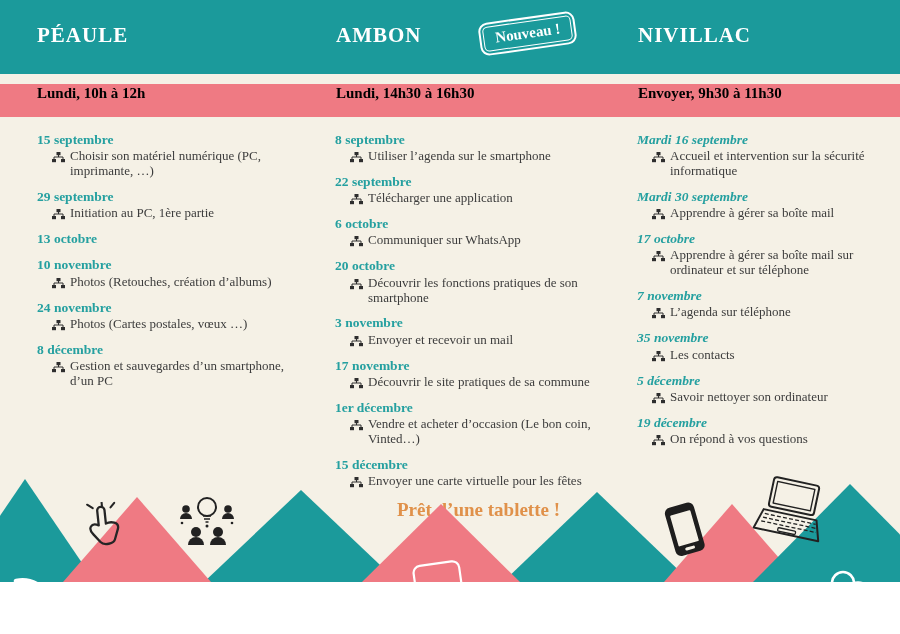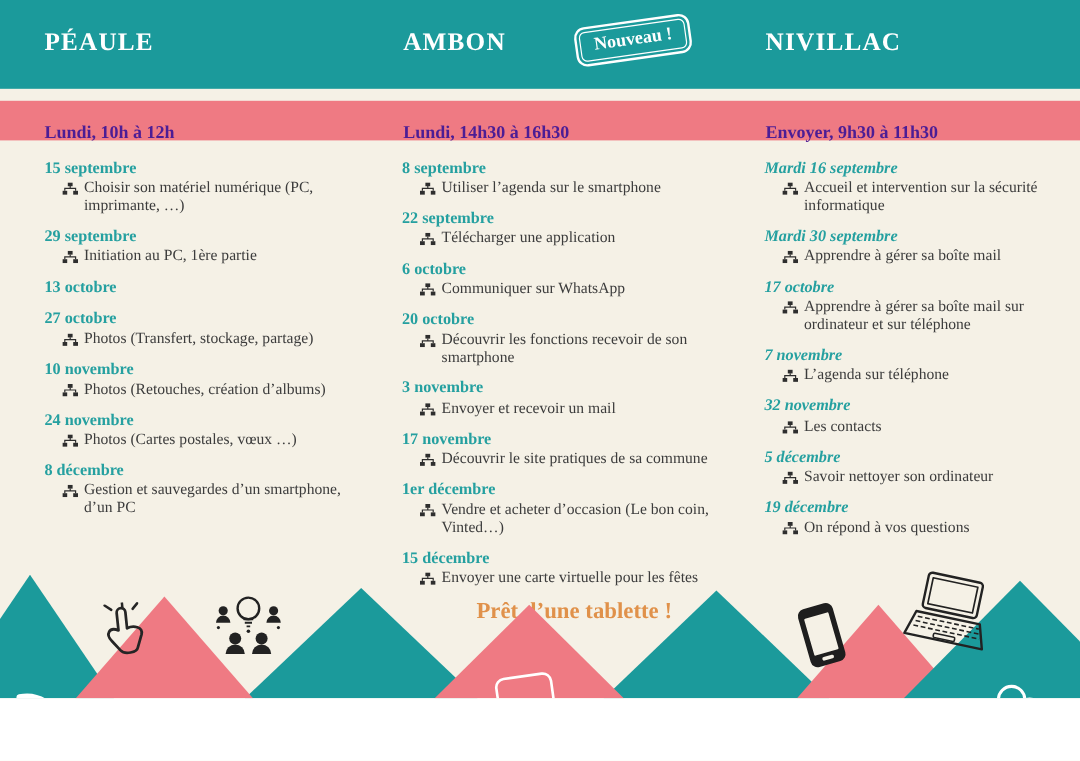--- a/index.html
+++ b/index.html
@@ -11,21 +11,21 @@
   
   .topbar { position:absolute; left:0; top:0; width:900px; height:74px; background:var(--teal,#1b9a9b); }
   .city { position:absolute; top:23px; color:#fff; font-weight:bold; font-size:21px; letter-spacing:1px; }
   .city.c0 { left:37px; } .city.c1 { left:336px; } .city.c2 { left:638px; }
   .stamp { position:absolute; left:479px; top:17px; transform:rotate(-8deg);
            border:2px solid #fff; border-radius:9px; padding:2px; }
   .stamp-inner { border:1.5px solid #fff; border-radius:5px; padding:3px 11px;
                  color:#fff; font-weight:bold; font-size:15px; white-space:nowrap; }
   
   .timebar { position:absolute; left:0; top:84px; width:900px; height:33px; background:var(--pink,#ef7a83); }
-  .time { position:absolute; top:19px; color:#4c1d95; font-weight:bold; font-size:15px; white-space:nowrap; }
+  .time { position:absolute; top:1px; color:#000000; font-weight:bold; font-size:15px; white-space:nowrap; }
   .time.c0 { left:37px; } .time.c1 { left:336px; } .time.c2 { left:638px; }
   
   .col { position:absolute; top:132px; }
   .col.c0 { left:37px;  width:278px; }
   .col.c1 { left:335px; width:282px; }
   .col.c2 { left:637px; width:252px; }
   .entry { margin-bottom:10px; }
   .date { color:var(--date,#25a0a0); font-weight:bold; font-size:13.5px; line-height:1.2; margin-bottom:1px; }
   .col.c2 .date { font-style:italic; }
   .act { display:flex; gap:5px; padding-left:15px; align-items:flex-start; }
@@ -92,34 +92,20 @@
         </svg>
       </span>
       <span class="txt">Initiation au PC, 1ère partie</span>
     </div>
   </div>
 
   <div class="entry">
     <div class="date">13 octobre</div>
   </div>
 
-  <div class="entry">
-    <div class="date">27 octobre</div>
-    <div class="act">
-      <span class="bullet">
-        <svg width="13" height="11" viewBox="0 0 13 11">
-          <rect x="4.5" y="0" width="4" height="3.2" fill="#2e2e2e"></rect>
-          <path d="M6.5 3v2 M2 7v-2h9v2" stroke="#2e2e2e" stroke-width="1" fill="none"></path>
-          <rect x="0" y="7" width="4" height="3.2" fill="#2e2e2e"></rect>
-          <rect x="9" y="7" width="4" height="3.2" fill="#2e2e2e"></rect>
-        </svg>
-      </span>
-      <span class="txt">Photos (Transfert, stockage, partage)</span>
-    </div>
-  </div>
 
   <div class="entry">
     <div class="date">10 novembre</div>
     <div class="act">
       <span class="bullet">
         <svg width="13" height="11" viewBox="0 0 13 11">
           <rect x="4.5" y="0" width="4" height="3.2" fill="#2e2e2e"></rect>
           <path d="M6.5 3v2 M2 7v-2h9v2" stroke="#2e2e2e" stroke-width="1" fill="none"></path>
           <rect x="0" y="7" width="4" height="3.2" fill="#2e2e2e"></rect>
           <rect x="9" y="7" width="4" height="3.2" fill="#2e2e2e"></rect>
@@ -211,21 +197,21 @@
     <div class="date">20 octobre</div>
     <div class="act">
       <span class="bullet">
         <svg width="13" height="11" viewBox="0 0 13 11">
           <rect x="4.5" y="0" width="4" height="3.2" fill="#2e2e2e"></rect>
           <path d="M6.5 3v2 M2 7v-2h9v2" stroke="#2e2e2e" stroke-width="1" fill="none"></path>
           <rect x="0" y="7" width="4" height="3.2" fill="#2e2e2e"></rect>
           <rect x="9" y="7" width="4" height="3.2" fill="#2e2e2e"></rect>
         </svg>
       </span>
-      <span class="txt">Découvrir les fonctions recevoir de son smartphone</span>
+      <span class="txt">Découvrir les fonctions pratiques de son smartphone</span>
     </div>
   </div>
 
   <div class="entry">
     <div class="date">3 novembre</div>
     <div class="act">
       <span class="bullet">
         <svg width="13" height="11" viewBox="0 0 13 11">
           <rect x="4.5" y="0" width="4" height="3.2" fill="#2e2e2e"></rect>
           <path d="M6.5 3v2 M2 7v-2h9v2" stroke="#2e2e2e" stroke-width="1" fill="none"></path>
@@ -340,21 +326,21 @@
           <path d="M6.5 3v2 M2 7v-2h9v2" stroke="#2e2e2e" stroke-width="1" fill="none"></path>
           <rect x="0" y="7" width="4" height="3.2" fill="#2e2e2e"></rect>
           <rect x="9" y="7" width="4" height="3.2" fill="#2e2e2e"></rect>
         </svg>
       </span>
       <span class="txt">L’agenda sur téléphone</span>
     </div>
   </div>
 
   <div class="entry">
-    <div class="date">32 novembre</div>
+    <div class="date">35 novembre</div>
     <div class="act">
       <span class="bullet">
         <svg width="13" height="11" viewBox="0 0 13 11">
           <rect x="4.5" y="0" width="4" height="3.2" fill="#2e2e2e"></rect>
           <path d="M6.5 3v2 M2 7v-2h9v2" stroke="#2e2e2e" stroke-width="1" fill="none"></path>
           <rect x="0" y="7" width="4" height="3.2" fill="#2e2e2e"></rect>
           <rect x="9" y="7" width="4" height="3.2" fill="#2e2e2e"></rect>
         </svg>
       </span>
       <span class="txt">Les contacts</span>

